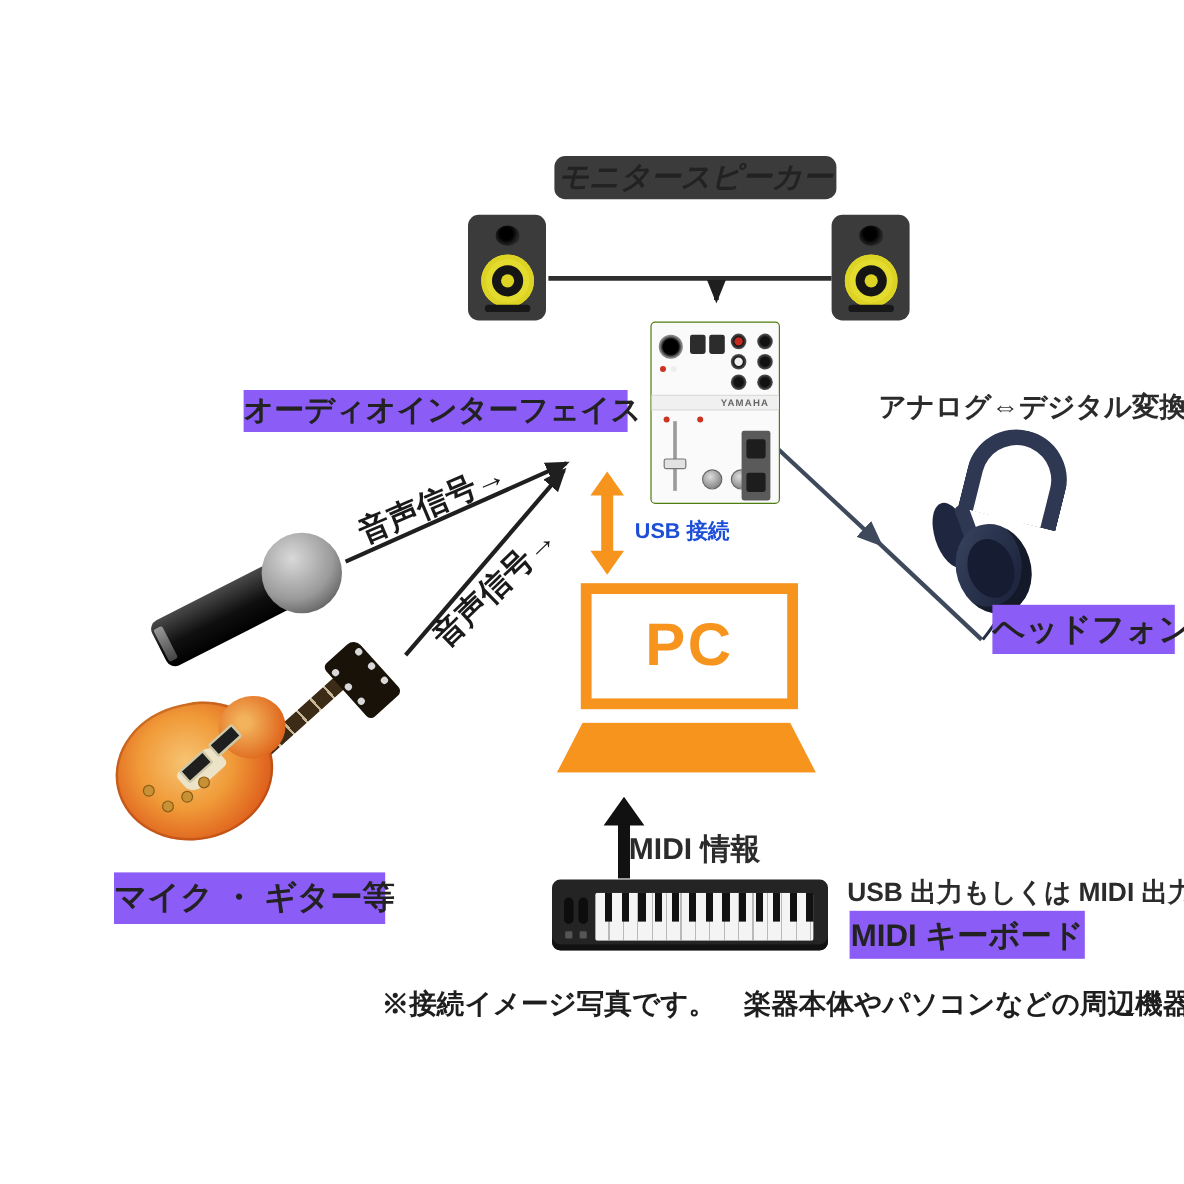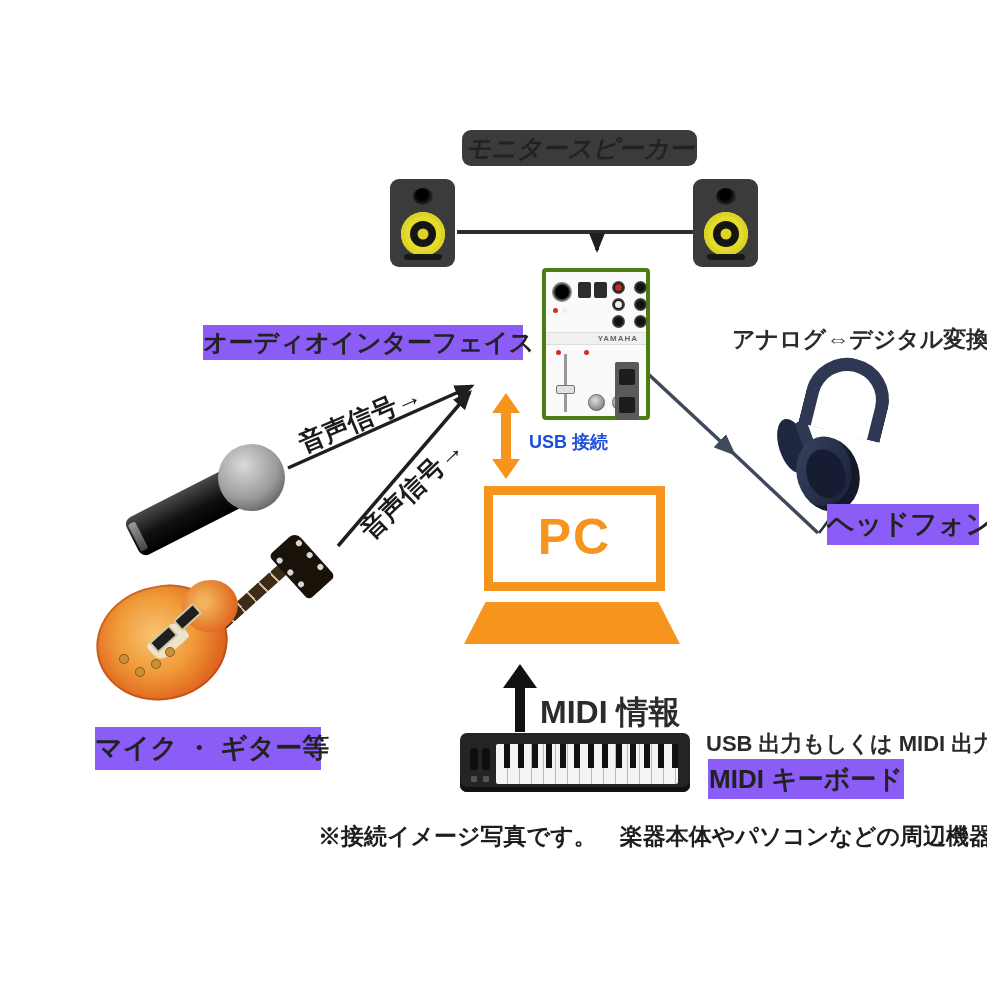--- a/index.html
+++ b/index.html
@@ -24,21 +24,21 @@
   .chip.speaker      { left:462px; top:130px; width:235px; height:36px; font-size:25px; line-height:36px;font-style:italic; }
   .chip.interface    { left:203px; top:325px; width:320px; height:35px; font-size:25px; line-height:35px; }
   .chip.headphone    { left:827px; top:504px; width:152px; height:41px; font-size:27px; line-height:41px;text-align:center; }
   .chip.midikbd      { left:708px; top:759px; width:196px; height:40px; font-size:26px; line-height:40px; }
   .chip.micguitar    { left:95px;  top:727px; width:226px; height:43px; font-size:27px; line-height:43px; }
 
   
   .plain { color:#2b2b2b; font-weight:700; white-space:nowrap; }
   .analog   { left:732px; top:324px; font-size:23px; }
   .usbtxt   { left:529px; top:430px; font-size:18px; color:#1d4ed8; }
-  .miditxt  { left:540px; top:691px; font-size:32px; }
+  .miditxt  { left:524px; top:691px; font-size:25px; }
   .usbmidi  { left:706px; top:729px; font-size:22px; }
   .footer   { left:318px; top:821px; font-size:23px; color:#1e1e1e; }
   .sig { font-size:26px; color:#1a1a1a; font-weight:700; transform-origin:center; }
   .sig1 { left:295px; top:402px; transform:rotate(-23deg); }
   .sig2 { left:347px; top:472px; transform:rotate(-44deg); }
 
   
   .speaker { width:65px; height:88px; background:#3b3b3b; border-radius:9px; }
   .speaker .tweeter { position:absolute; left:50%; top:9px; transform:translateX(-50%);
     width:20px; height:17px; border-radius:50%; background:radial-gradient(circle at 45% 40%, #000 35%, #2a2a2a 70%, #161616); }
@@ -47,21 +47,21 @@
     box-shadow:inset 0 0 0 4px #DCD324; }
   .speaker .woofer:before { content:""; position:absolute; left:50%; top:50%; transform:translate(-50%,-50%);
     width:26px; height:26px; border-radius:50%; background:#151515; }
   .speaker .woofer:after { content:""; position:absolute; left:50%; top:50%; transform:translate(-50%,-50%);
     width:11px; height:11px; border-radius:50%; background:#DCD324; }
   .speaker .slot { position:absolute; left:50%; bottom:7px; transform:translateX(-50%);
     width:38px; height:6px; border-radius:3px; background:#181818; }
 
   
   .mixer { left:542px; top:268px; width:108px; height:152px; background:#fafafa;
-    border:4px solid #4d7c0f; border-radius:4px; }
+    border:1px solid #4d7c0f; border-radius:4px; }
   .mixer .xlr { position:absolute; left:6px; top:10px; width:20px; height:20px; border-radius:50%;
     background:radial-gradient(circle at 50% 50%, #000 45%, #888 65%, #333); }
   .mixer .jack { position:absolute; width:13px; height:16px; background:#2c2c2c; border-radius:2px; }
   .mixer .rca { position:absolute; width:13px; height:13px; border-radius:50%;
     background:radial-gradient(circle at 50% 50%, #111 40%, #555 70%, #222); }
   .mixer .rca.red:before, .mixer .rca.white:before { content:""; position:absolute; inset:3px; border-radius:50%; }
   .mixer .rca.red:before { background:#c62a1f; }
   .mixer .rca.white:before { background:#eee; }
   .mixer .band { position:absolute; left:0; right:0; top:60px; height:13px; background:#f0f0f0;
     border-top:1px solid #ddd; border-bottom:1px solid #ddd; }

